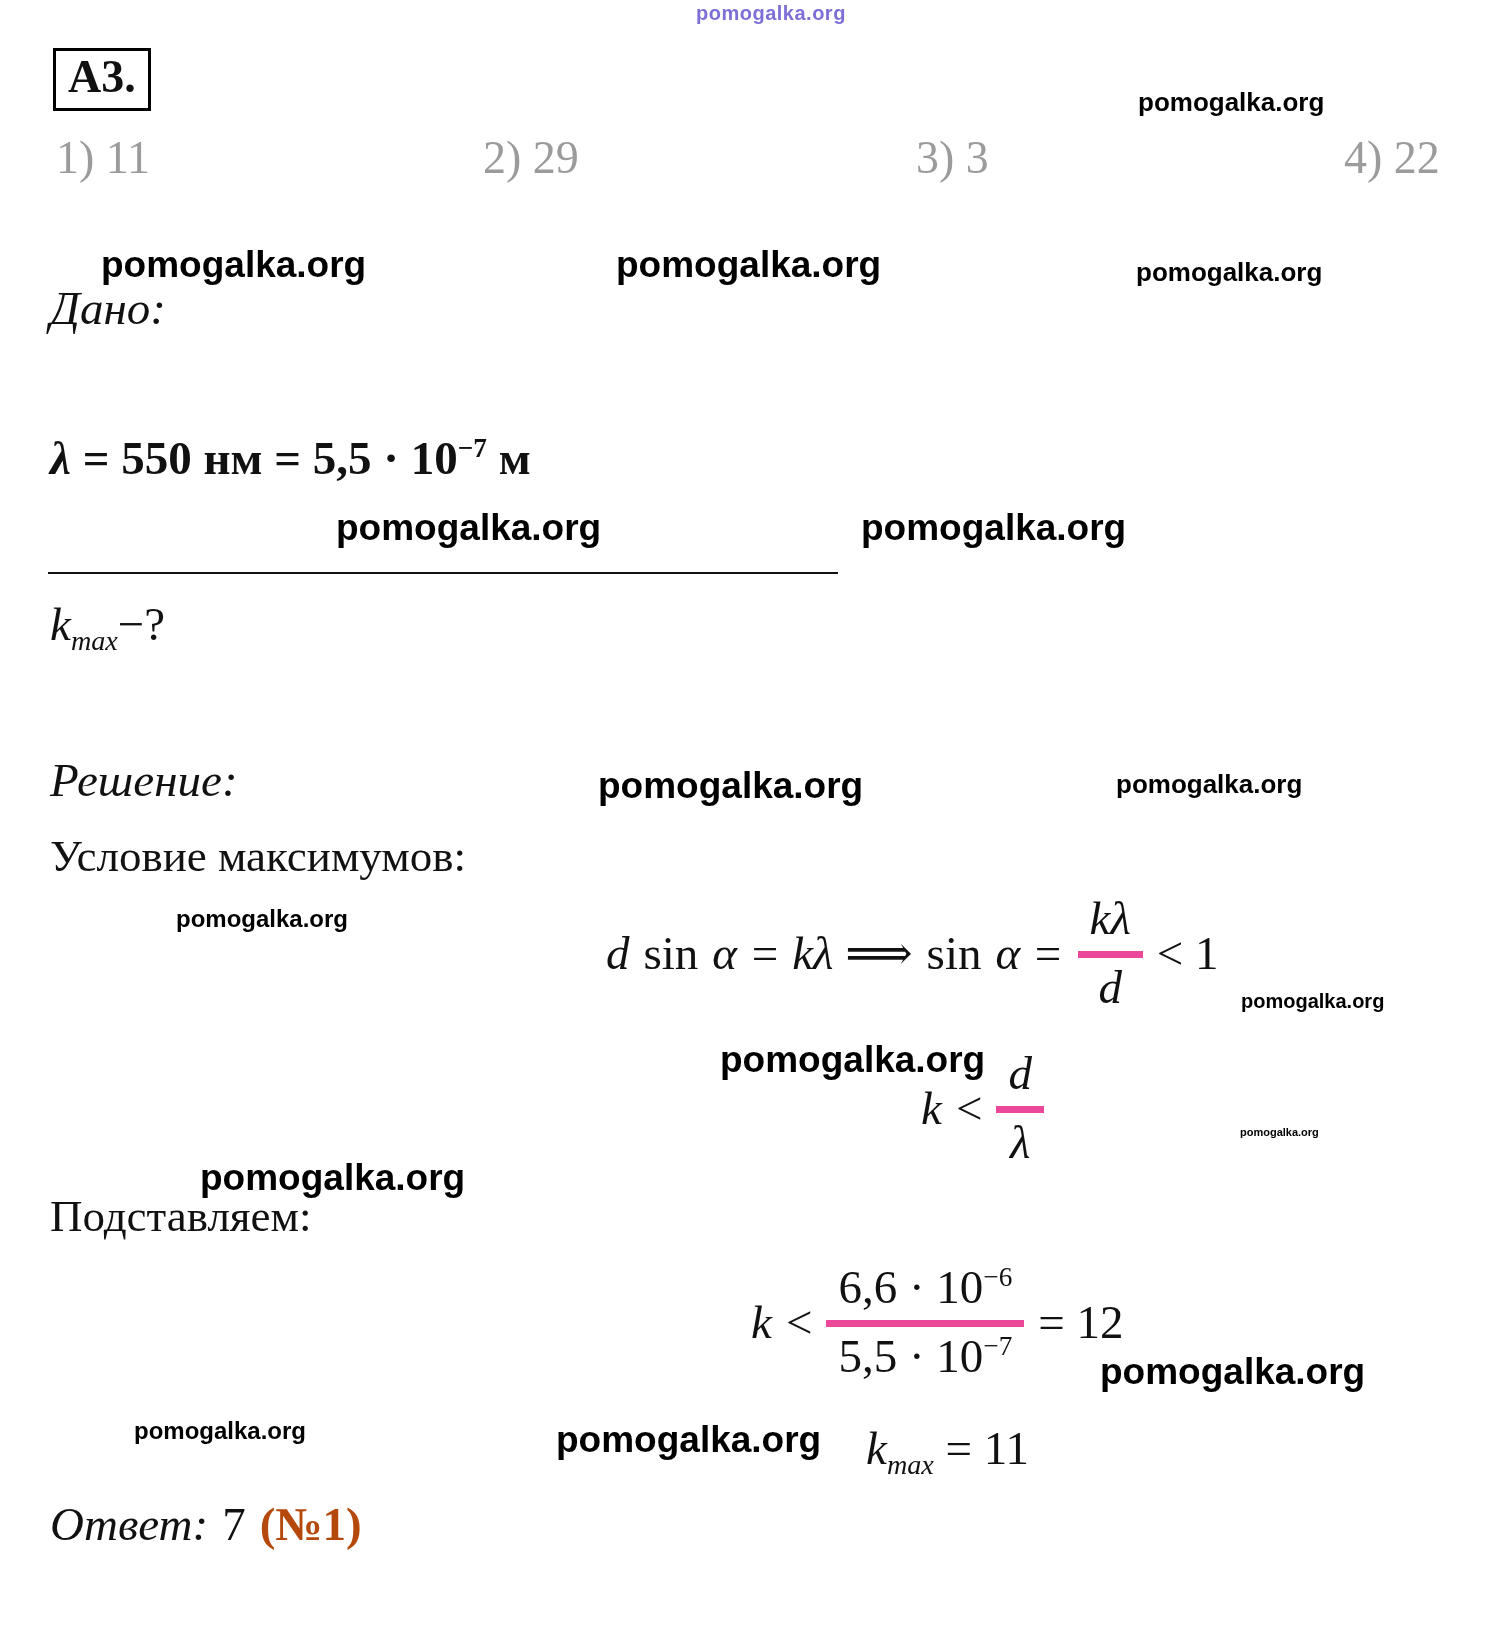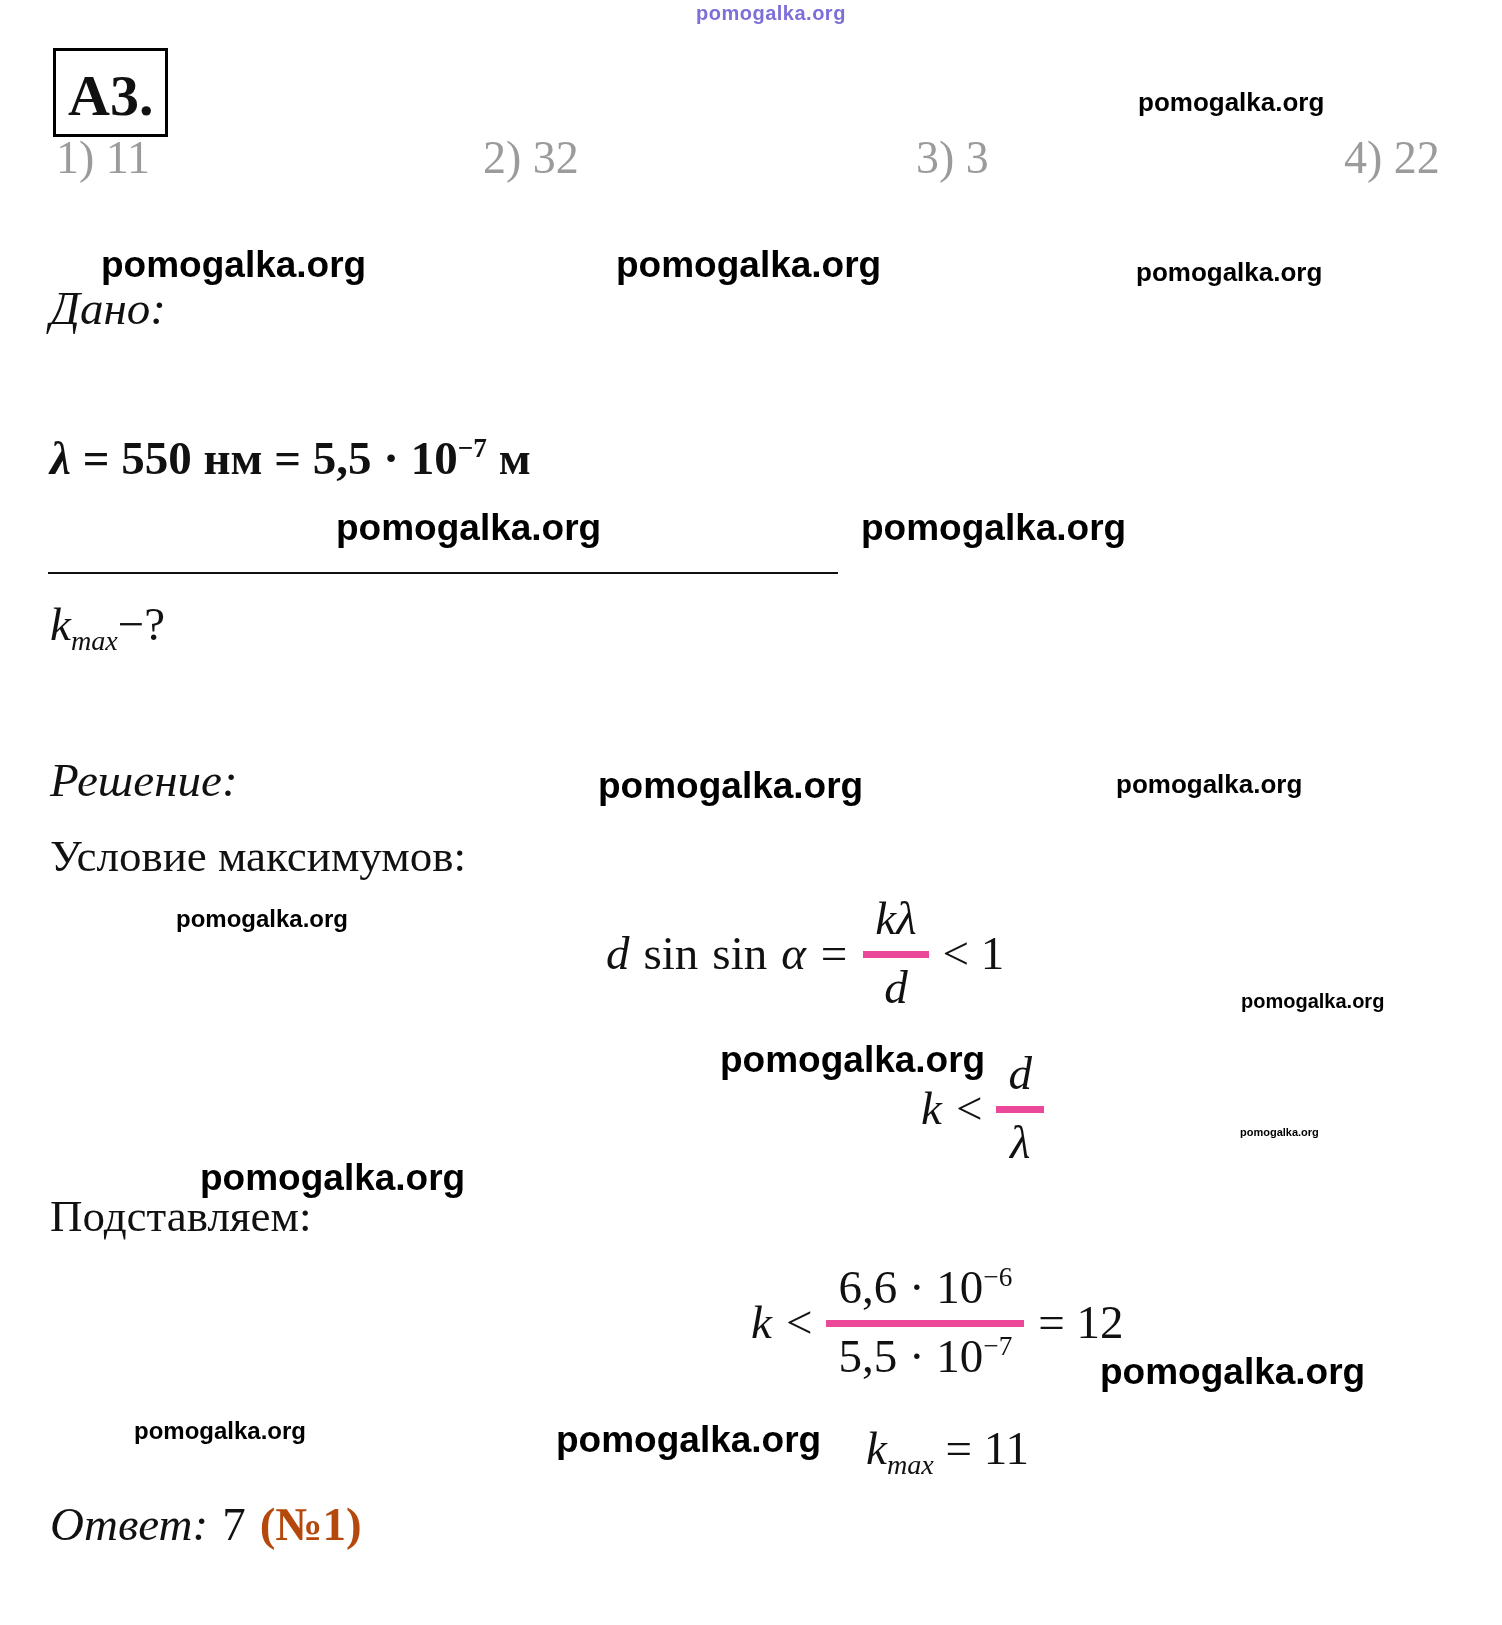--- a/index.html
+++ b/index.html
@@ -19,22 +19,22 @@
     font-weight:700; color:#000; white-space:nowrap; line-height:1.1;
   }
   .wm-37 { font-size:37px; }
   .wm-26 { font-size:26px; }
   .wm-24 { font-size:24px; }
   .wm-21 { font-size:20px; }
   .wm-11 { font-size:11px; }
   .wm-top { font-size:20px; letter-spacing:.5px; font-weight:700; }
   
   .problem-box {
-    border:3px solid #000; padding:12px 12px 4px 12px;
-    font-size:58px; font-weight:700; line-height:1.15;
+    border:3px solid #000; padding:0 12px 4px 12px;
+    font-size:46px; font-weight:700; line-height:1.15;
   }
   .option { font-size:46px; line-height:1.1; white-space:nowrap; }
   
   .label-italic { font-style:italic; font-size:47px; line-height:1.1; white-space:nowrap; }
   .heading { font-size:45px; line-height:1.1; white-space:nowrap; }
   
   .math { font-size:47px; line-height:1.2; white-space:nowrap; }
   .mi { font-style:italic; }
   sup.e { font-size:58%; }
   sub.msub { font-size:60%; font-style:italic; }
@@ -51,21 +51,21 @@
 
 <div class="page">
 
   <span class="wm wm-top" style="left: 668px; top: 2px; color: rgb(125, 111, 216);">pomogalka.org</span>
 
   <div class="problem-box abs" style="left:25px; top:48px;">А3.</div>
 
   <span class="wm wm-26" style="left:1110px; top:88px;">pomogalka.org</span>
 
   <span class="option abs" style="left: 28px; top: 133px; color: rgb(155, 155, 155);">1) 11</span>
-  <span class="option abs" style="left: 455px; top: 133px; color: rgb(155, 155, 155);">2) 32</span>
+  <span class="option abs" style="left: 455px; top: 133px; color: rgb(155, 155, 155);">2) 29</span>
   <span class="option abs" style="left: 888px; top: 133px; color: rgb(155, 155, 155);">3) 3</span>
   <span class="option abs" style="left: 1316px; top: 133px; color: rgb(155, 155, 155);">4) 22</span>
 
   <span class="wm wm-37" style="left:73px; top:245px;">pomogalka.org</span>
   <span class="wm wm-37" style="left:588px; top:245px;">pomogalka.org</span>
   <span class="wm wm-26" style="left:1108px; top:258px;">pomogalka.org</span>
 
   <div class="label-italic abs" style="left:22px; top:283px;font-style:italic;">Дано:</div>
 
 
@@ -87,20 +87,21 @@
   <span class="wm wm-37" style="left:570px; top:766px;">pomogalka.org</span>
   <span class="wm wm-26" style="left:1088px; top:770px;">pomogalka.org</span>
 
   <div class="heading abs" style="left:22px; top:832px;">Условие максимумов:</div>
 
   <span class="wm wm-24" style="left:148px; top:906px;">pomogalka.org</span>
 
   <div class="math frow abs" style="left:578px; top:893px;">
     <span class="mi">d</span>
     <span>sin</span>
+    <span class="mi">α = kλ ⟹</span>
     <span>sin</span>
     <span class="mi">α =</span>
     <span class="frac">
       <span class="fnum mi">kλ</span>
       <span class="fden mi">d</span>
     </span>
     <span>&lt; 1</span>
   </div>
 
   <span class="wm wm-21" style="left:1213px; top:990px;">pomogalka.org</span>

